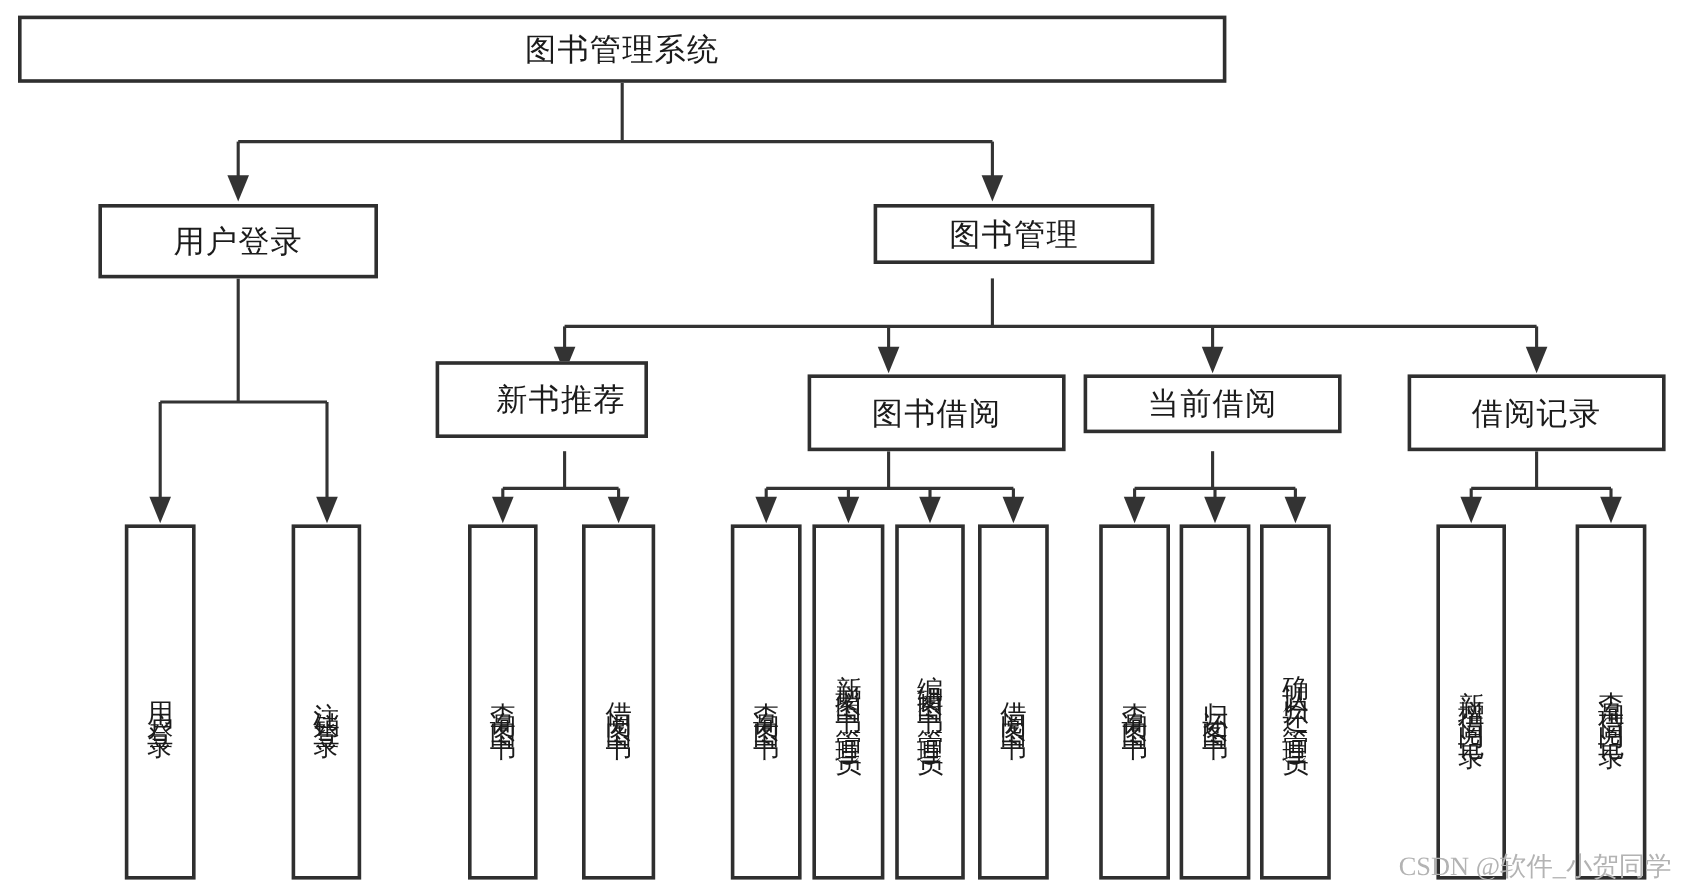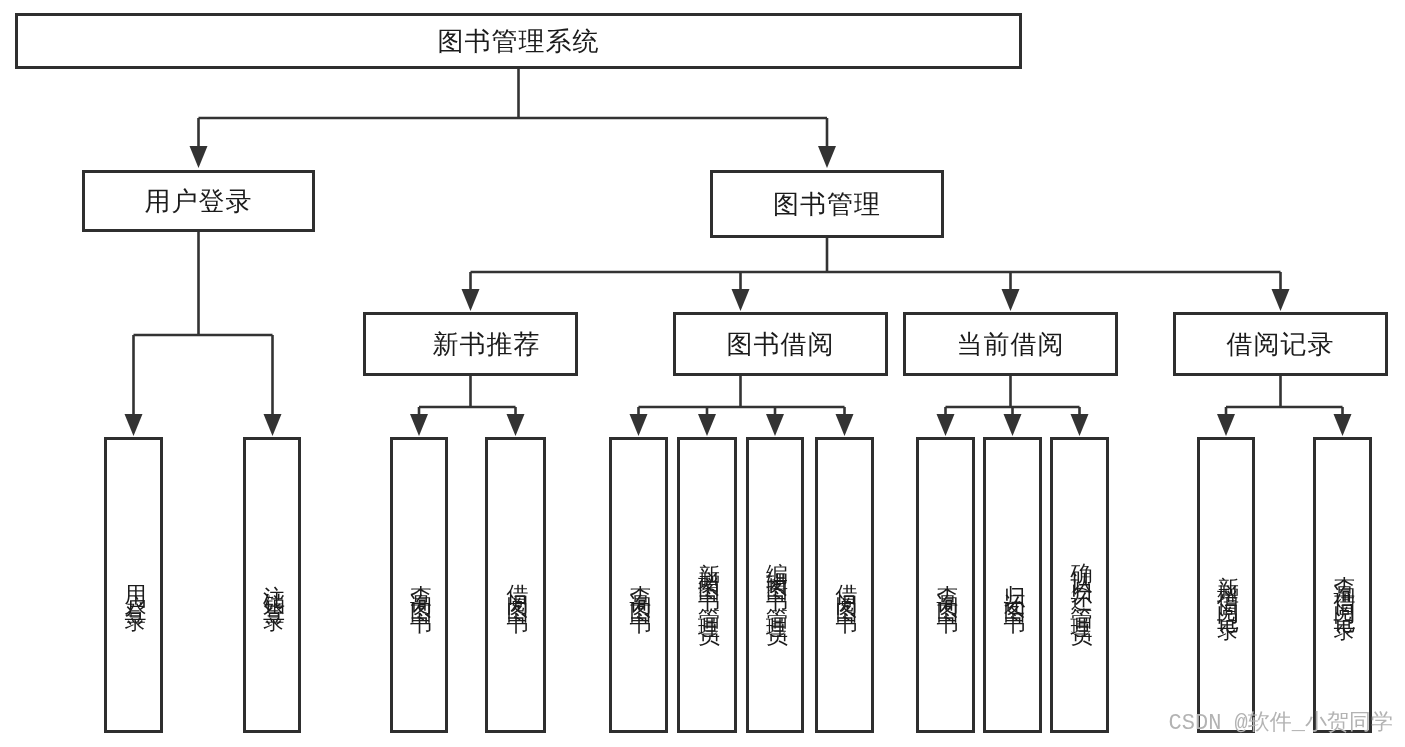--- a/index.html
+++ b/index.html
@@ -1,20 +1,20 @@
 <!DOCTYPE html>
 <html><head>
 <meta charset="utf-8">
 <style>
   html,body{margin:0;padding:0;background:#ffffff;}
   #stage{
     position:relative;
     width:1405px;height:747px;
     background:#ffffff;
-    font-family:Liberation Mono, monospace;
+    font-family:Liberation Serif, serif;
     overflow:hidden;
   }
   #connectors{position:absolute;left:0;top:0;z-index:0;}
   .hbox{
     position:absolute;
     box-sizing:border-box;
     border:3px solid #2f2f2f;
     background:#ffffff;
     display:flex;align-items:center;justify-content:center;
     z-index:1;
@@ -115,31 +115,31 @@
       </g>
   </svg>
 
   <div class="hbox" style="left:15px;top:13px;width:1007px;height:56px;">
     <span class="lbl">图书管理系统</span>
   </div>
 
   <div class="hbox" style="left:82px;top:170px;width:233px;height:62px;">
     <span class="lbl">用户登录</span>
   </div>
-  <div class="hbox" style="left:710px;top:170px;width:234px;height:68px;">
+  <div class="hbox" style="left:728px;top:170px;width:234px;height:50px;">
     <span class="lbl">图书管理</span>
   </div>
 
-  <div class="hbox" style="left:363px;top:312px;width:215px;height:64px;padding-left:32px;">
+  <div class="hbox" style="left:363px;top:301px;width:177px;height:64px;padding-left:32px;">
     <span class="lbl">新书推荐</span>
   </div>
   <div class="hbox" style="left:633px;top:312px;width:215px;height:64px;margin-left:40px;">
     <span class="lbl">图书借阅</span>
   </div>
-  <div class="hbox" style="left:903px;top:312px;width:215px;height:64px;">
+  <div class="hbox" style="left:903px;top:312px;width:215px;height:49px;">
     <span class="lbl">当前借阅</span>
   </div>
   <div class="hbox" style="left:1173px;top:312px;width:215px;height:64px;">
     <span class="lbl">借阅记录</span>
   </div>
 
   <div class="vbox" style="left:104px;top:437px;width:59px;height:296px;">
     <span class="lbl">用户登录</span>
   </div>
   <div class="vbox" style="left:243px;top:437px;width:58px;height:296px;">

